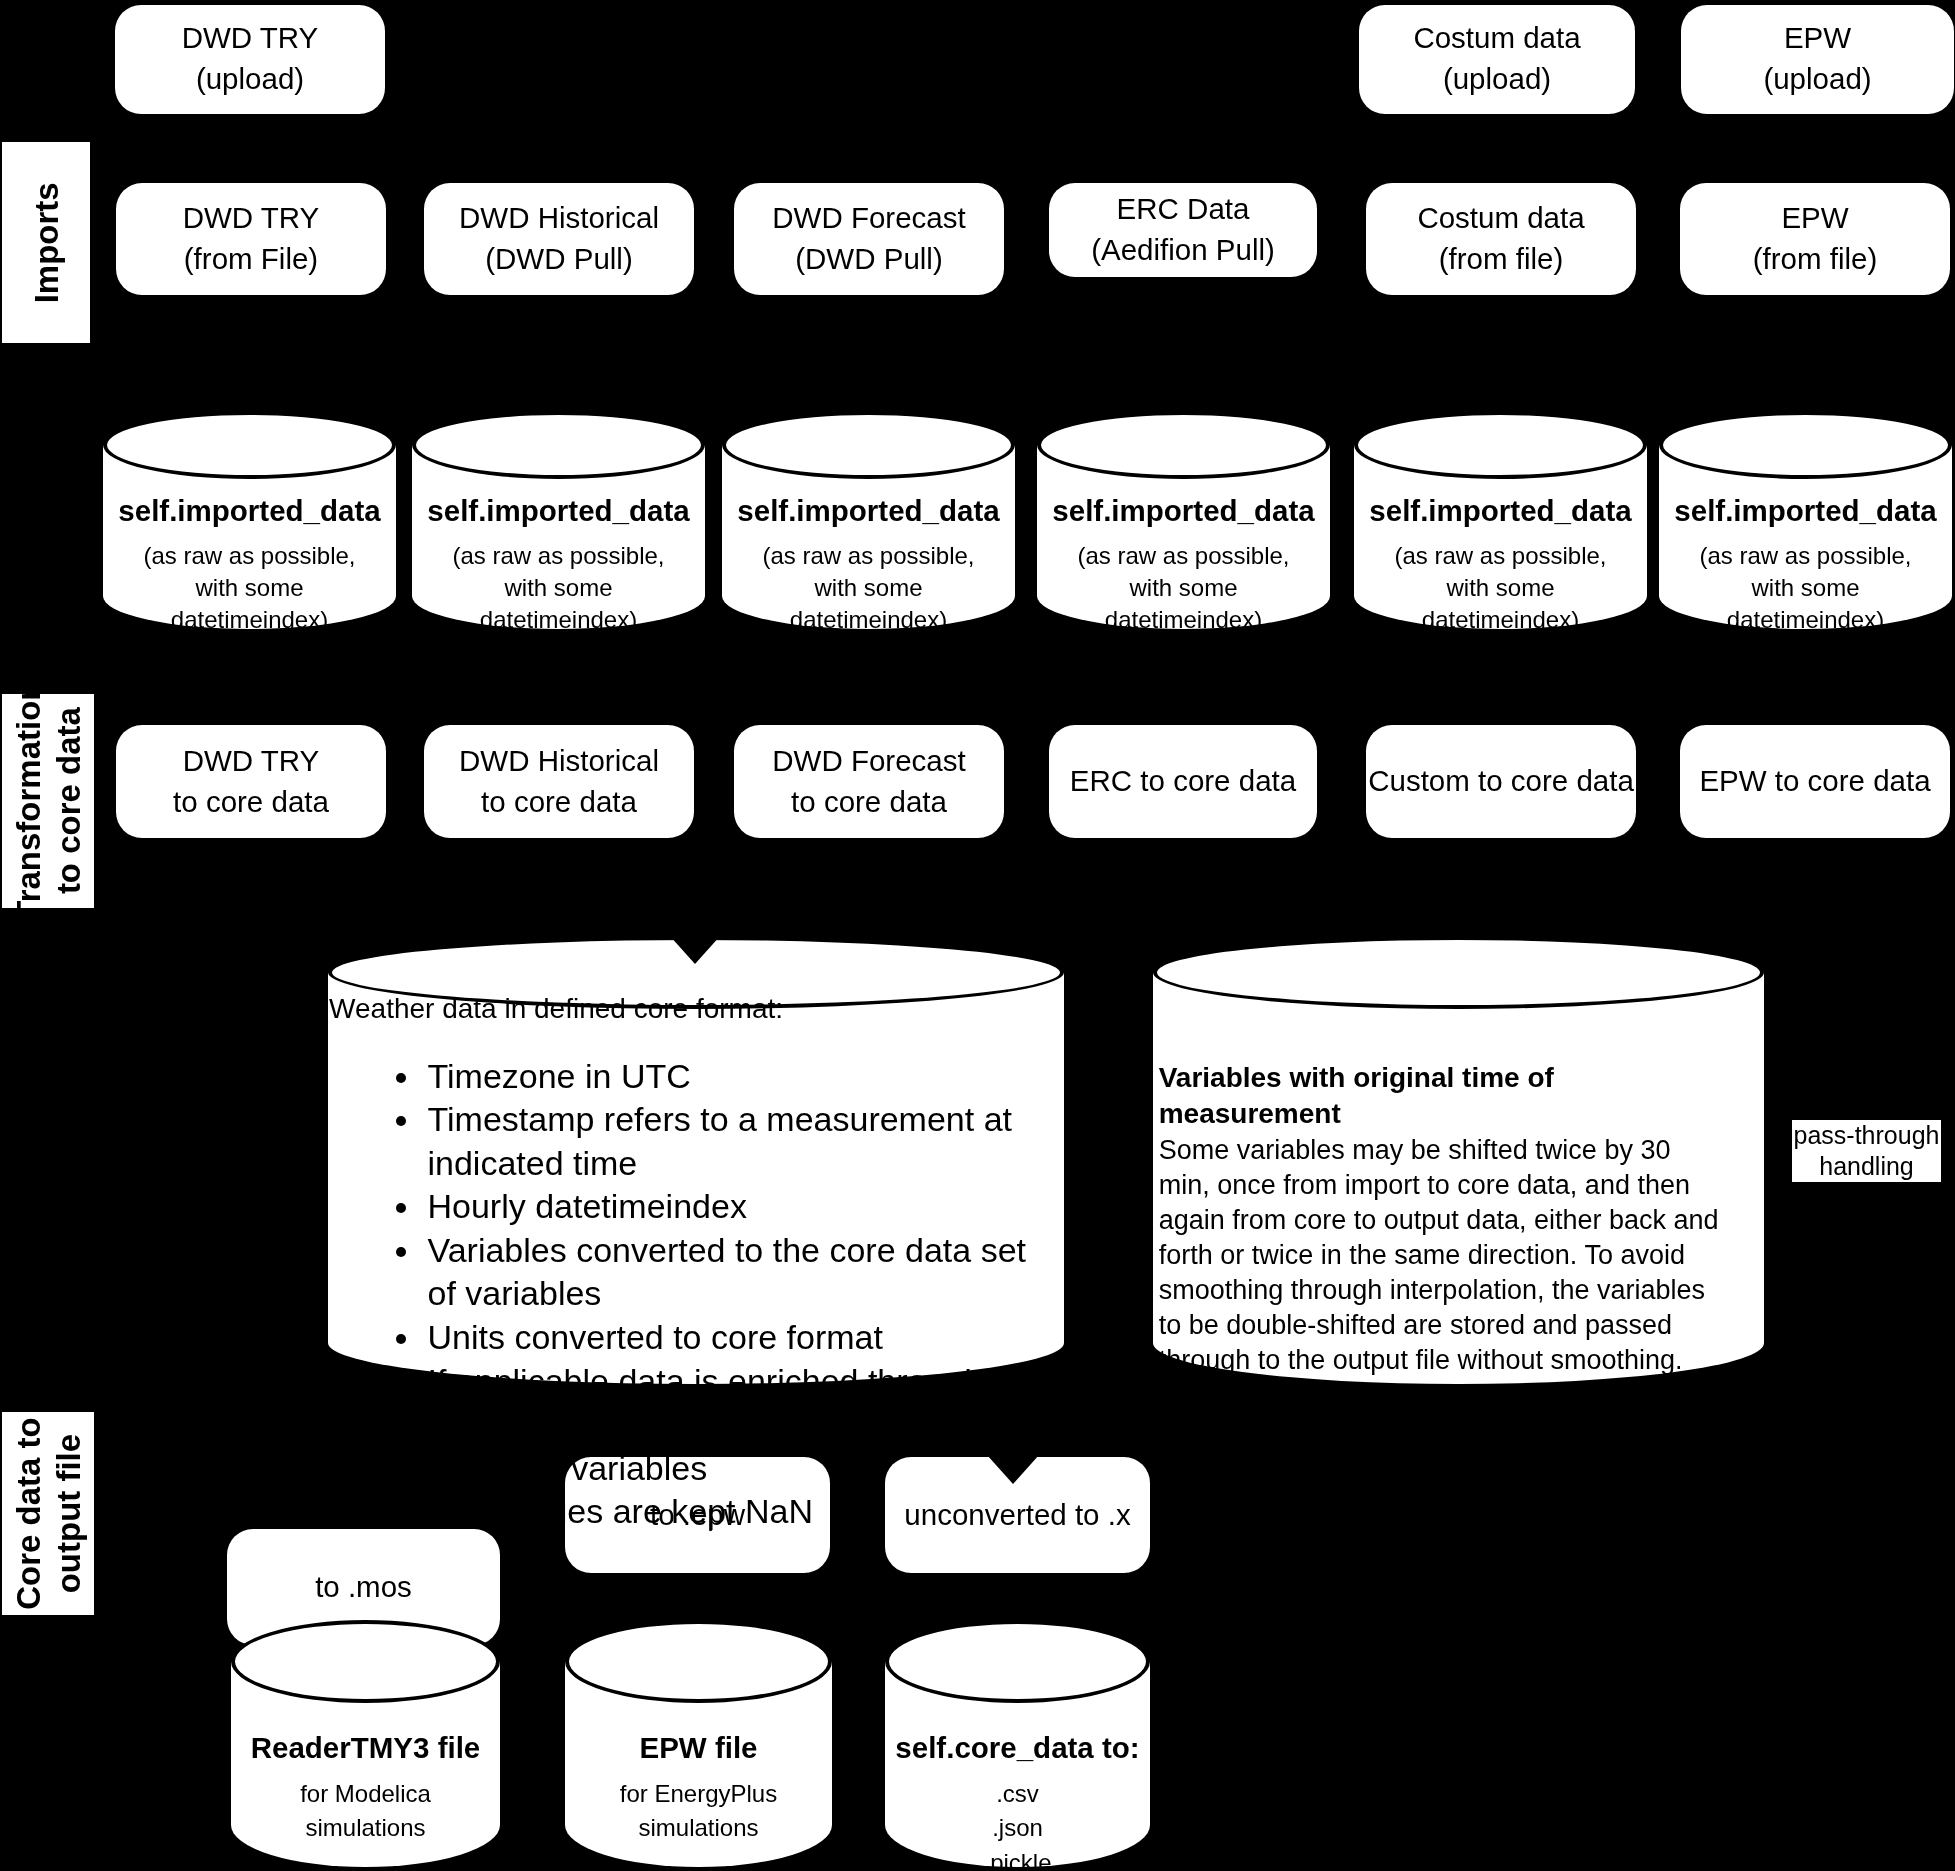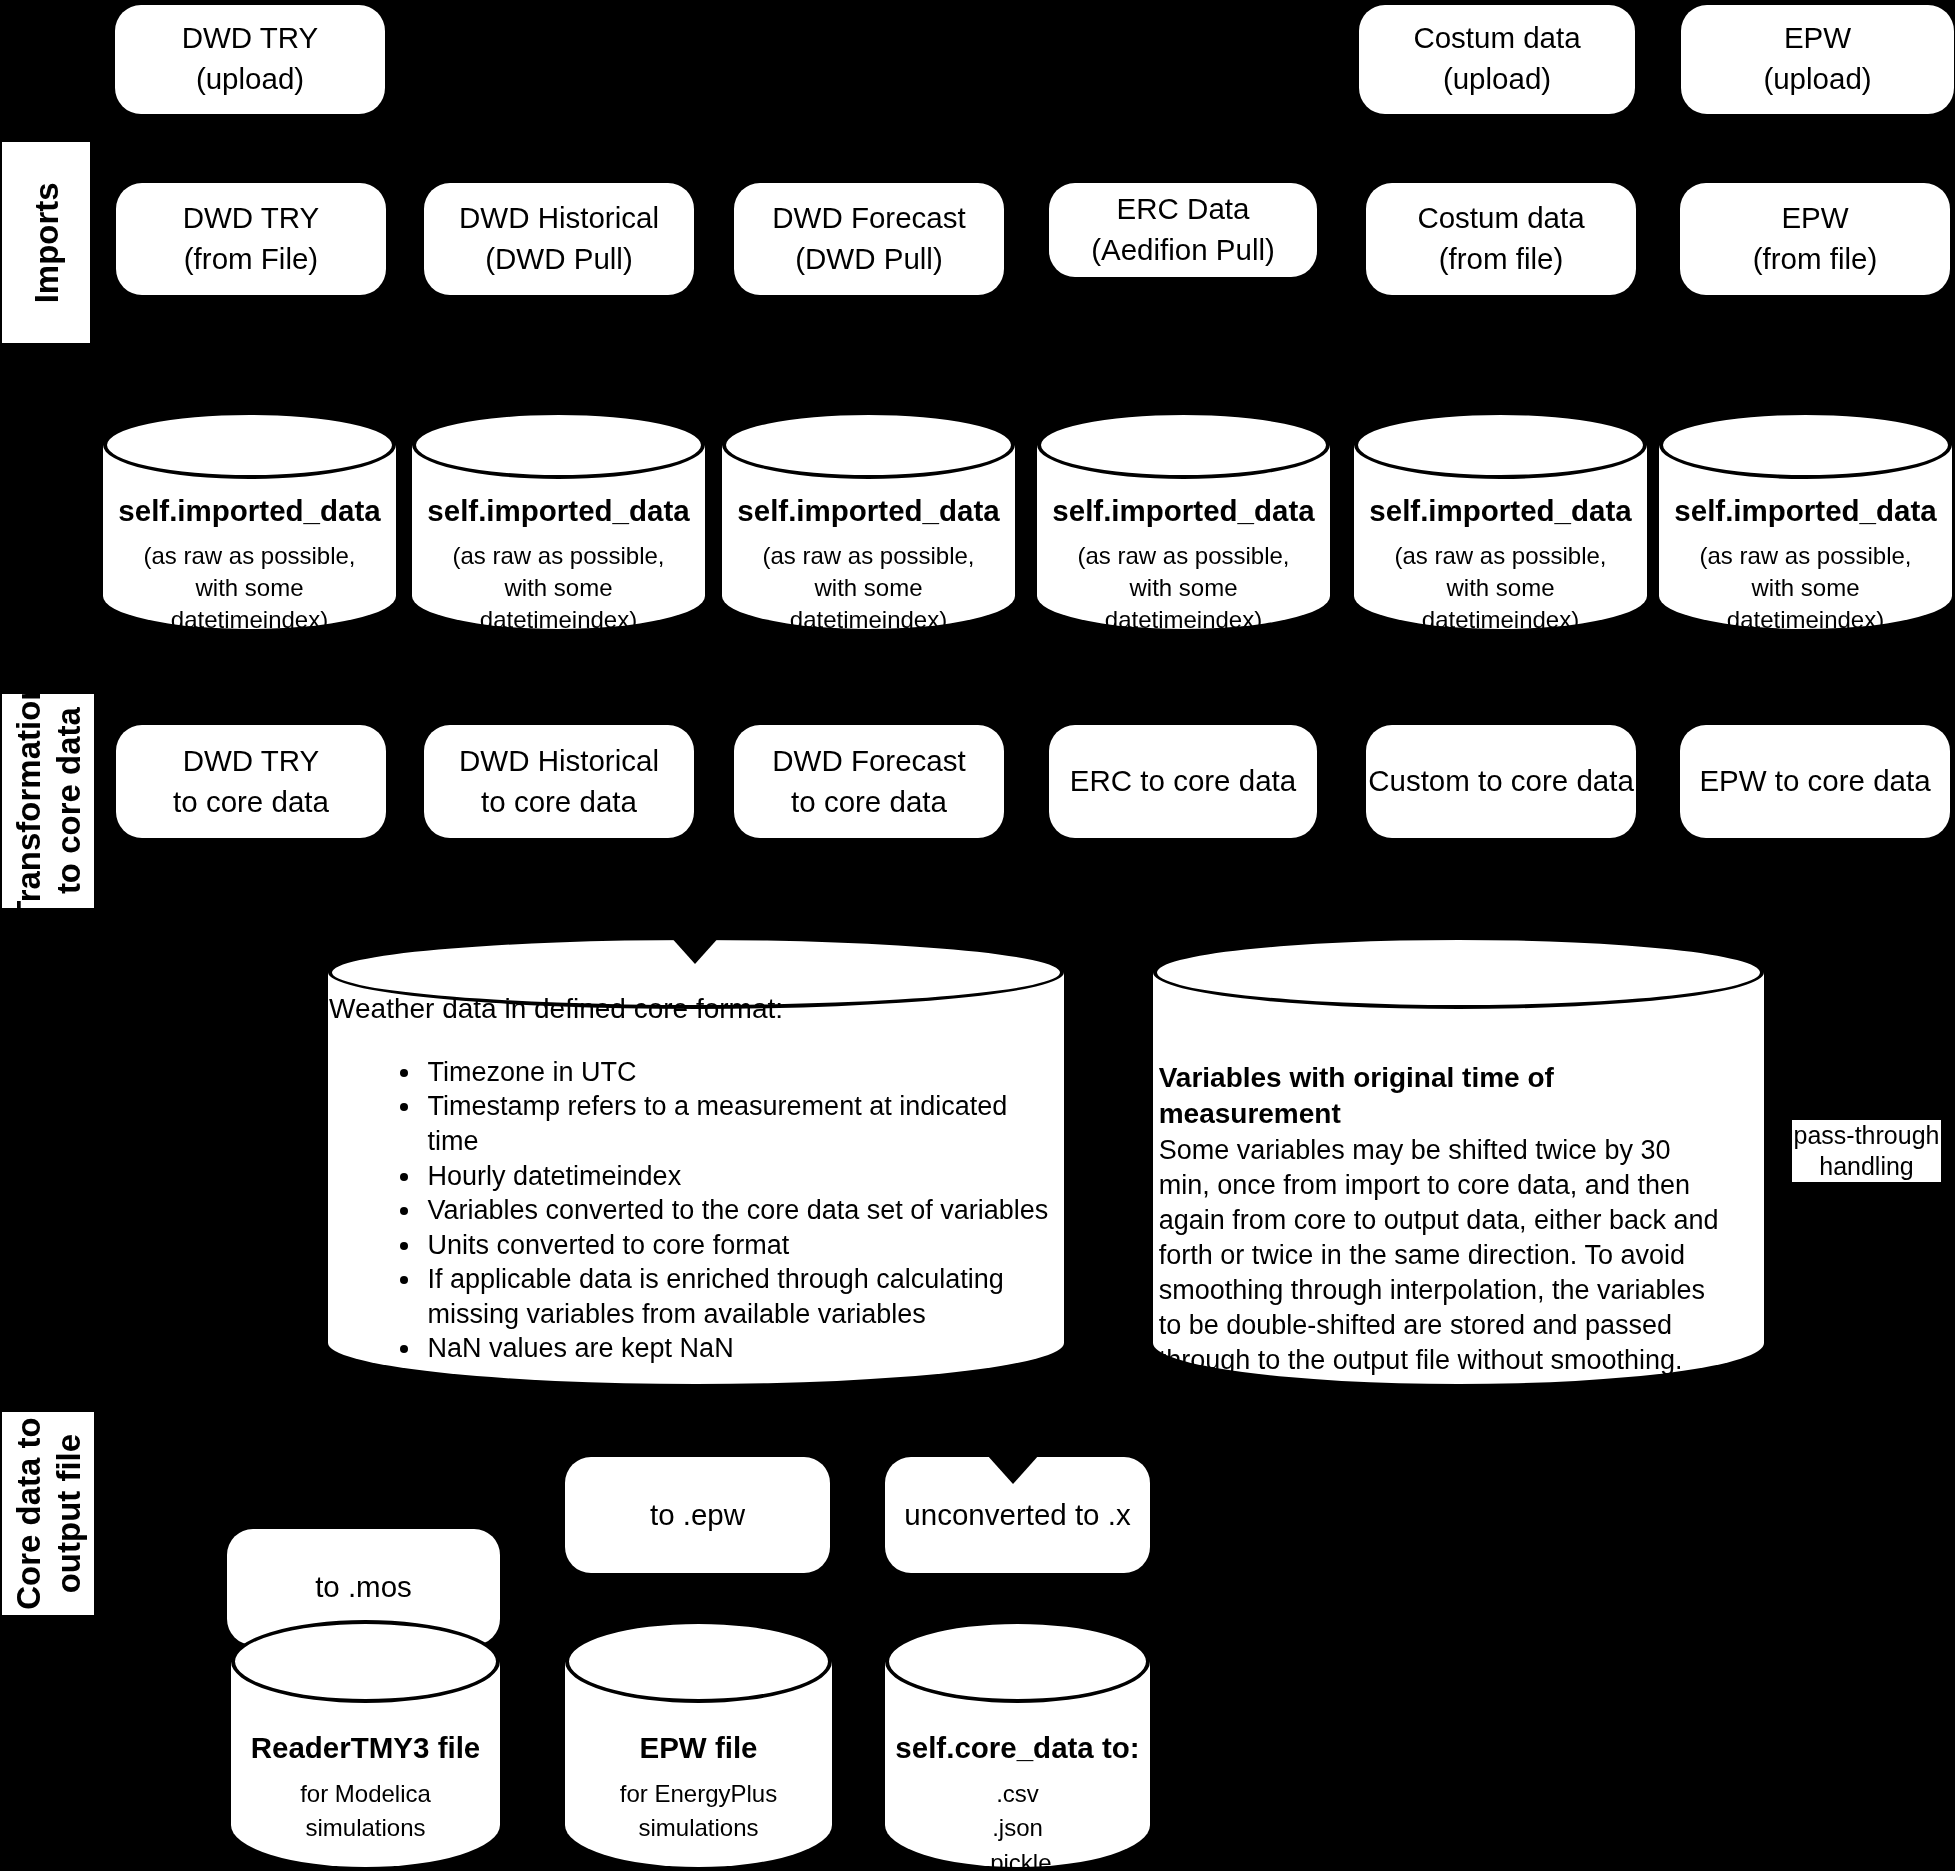--- a/index.html
+++ b/index.html
@@ -90,21 +90,21 @@
   .bottom-cyl .cyl-body-text { line-height: 1.42; }
 
   
   .core-content { position: absolute; z-index: 3; left: 0; right: 9px; top: 54px; }
   .core-title { text-align: center; font-weight: bold; font-size: 31px; }
   .core-subtitle { text-align: left; font-size: 28px; margin-top: 3.4px; padding-left: 1.1px; }
   .core-bullets {
     margin: 29.5px 0 0 0;
     padding-left: 95px;
     text-align: left;
-    font-size: 27px;
+    font-size: 34px;
     line-height: 1.28;
   }
   .core-bullets li { padding-left: 4.5px; }
 
   .pt-content { position: absolute; z-index: 3; left: 5.7px; right: 37px; top: 124px; text-align: left; }
   .pt-title { font-weight: bold; font-size: 28px; line-height: 1.3; }
   .pt-body { font-size: 27px; line-height: 1.3; }
 
   .tag {
     position: absolute;

